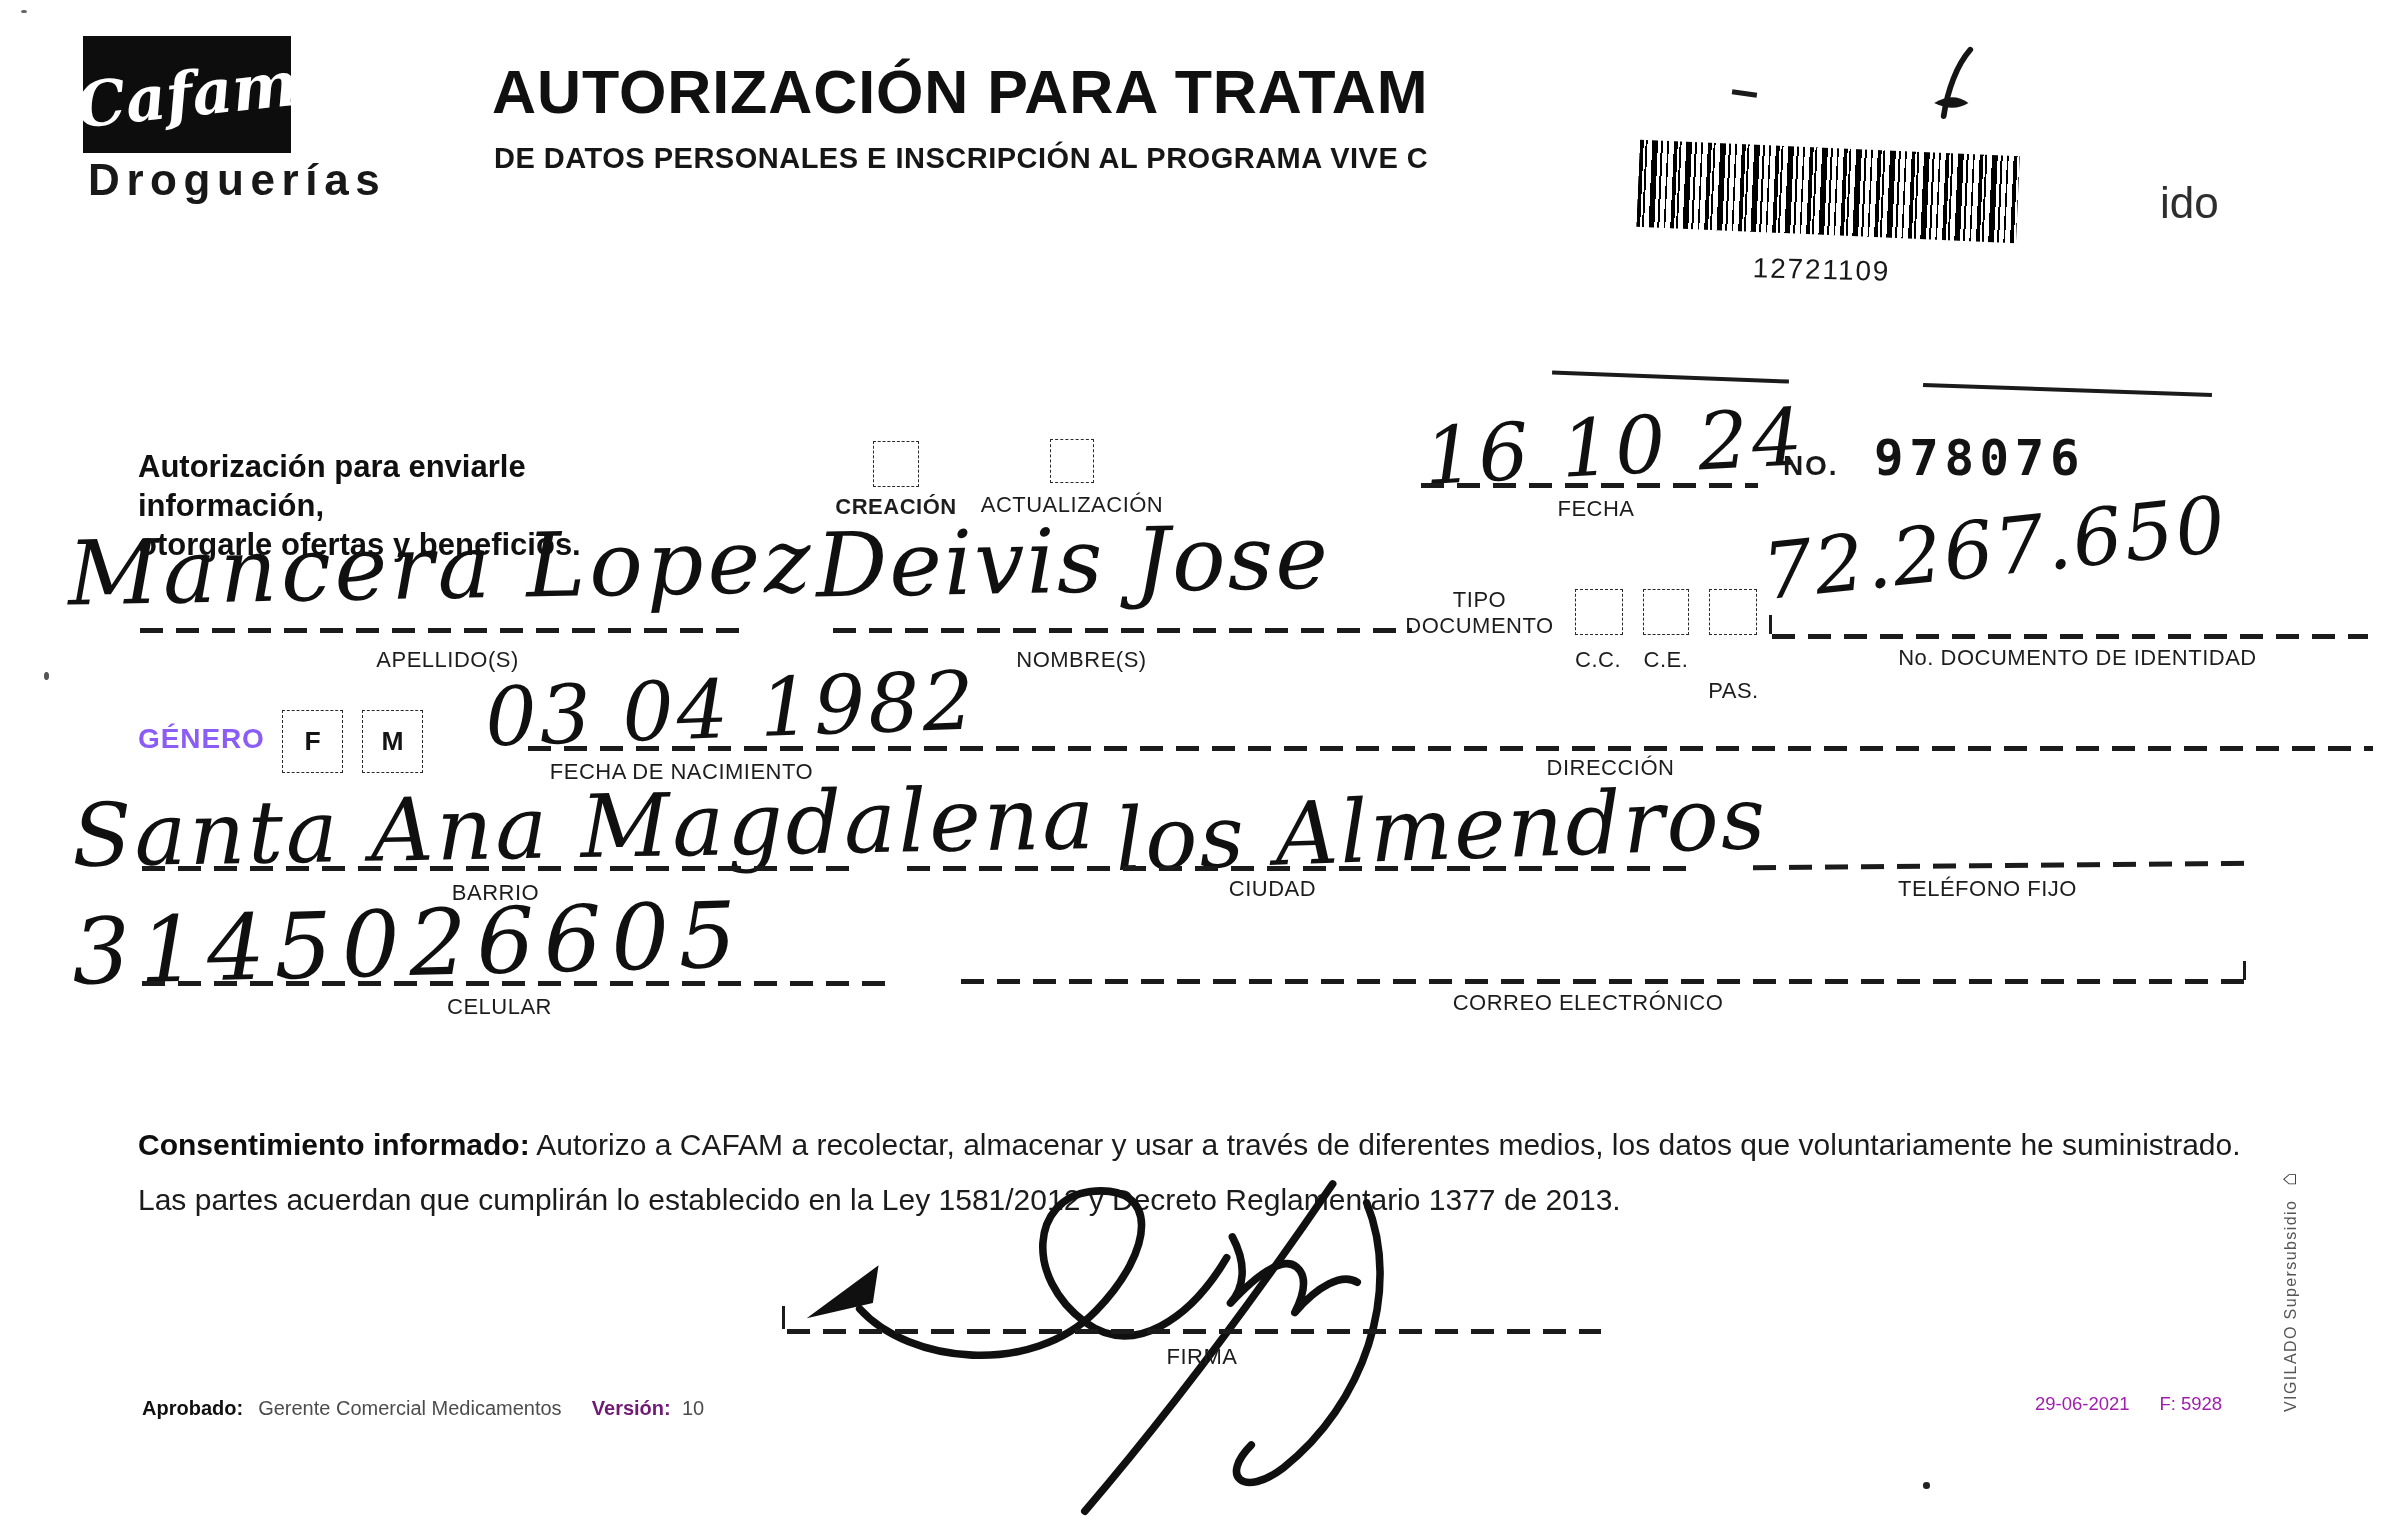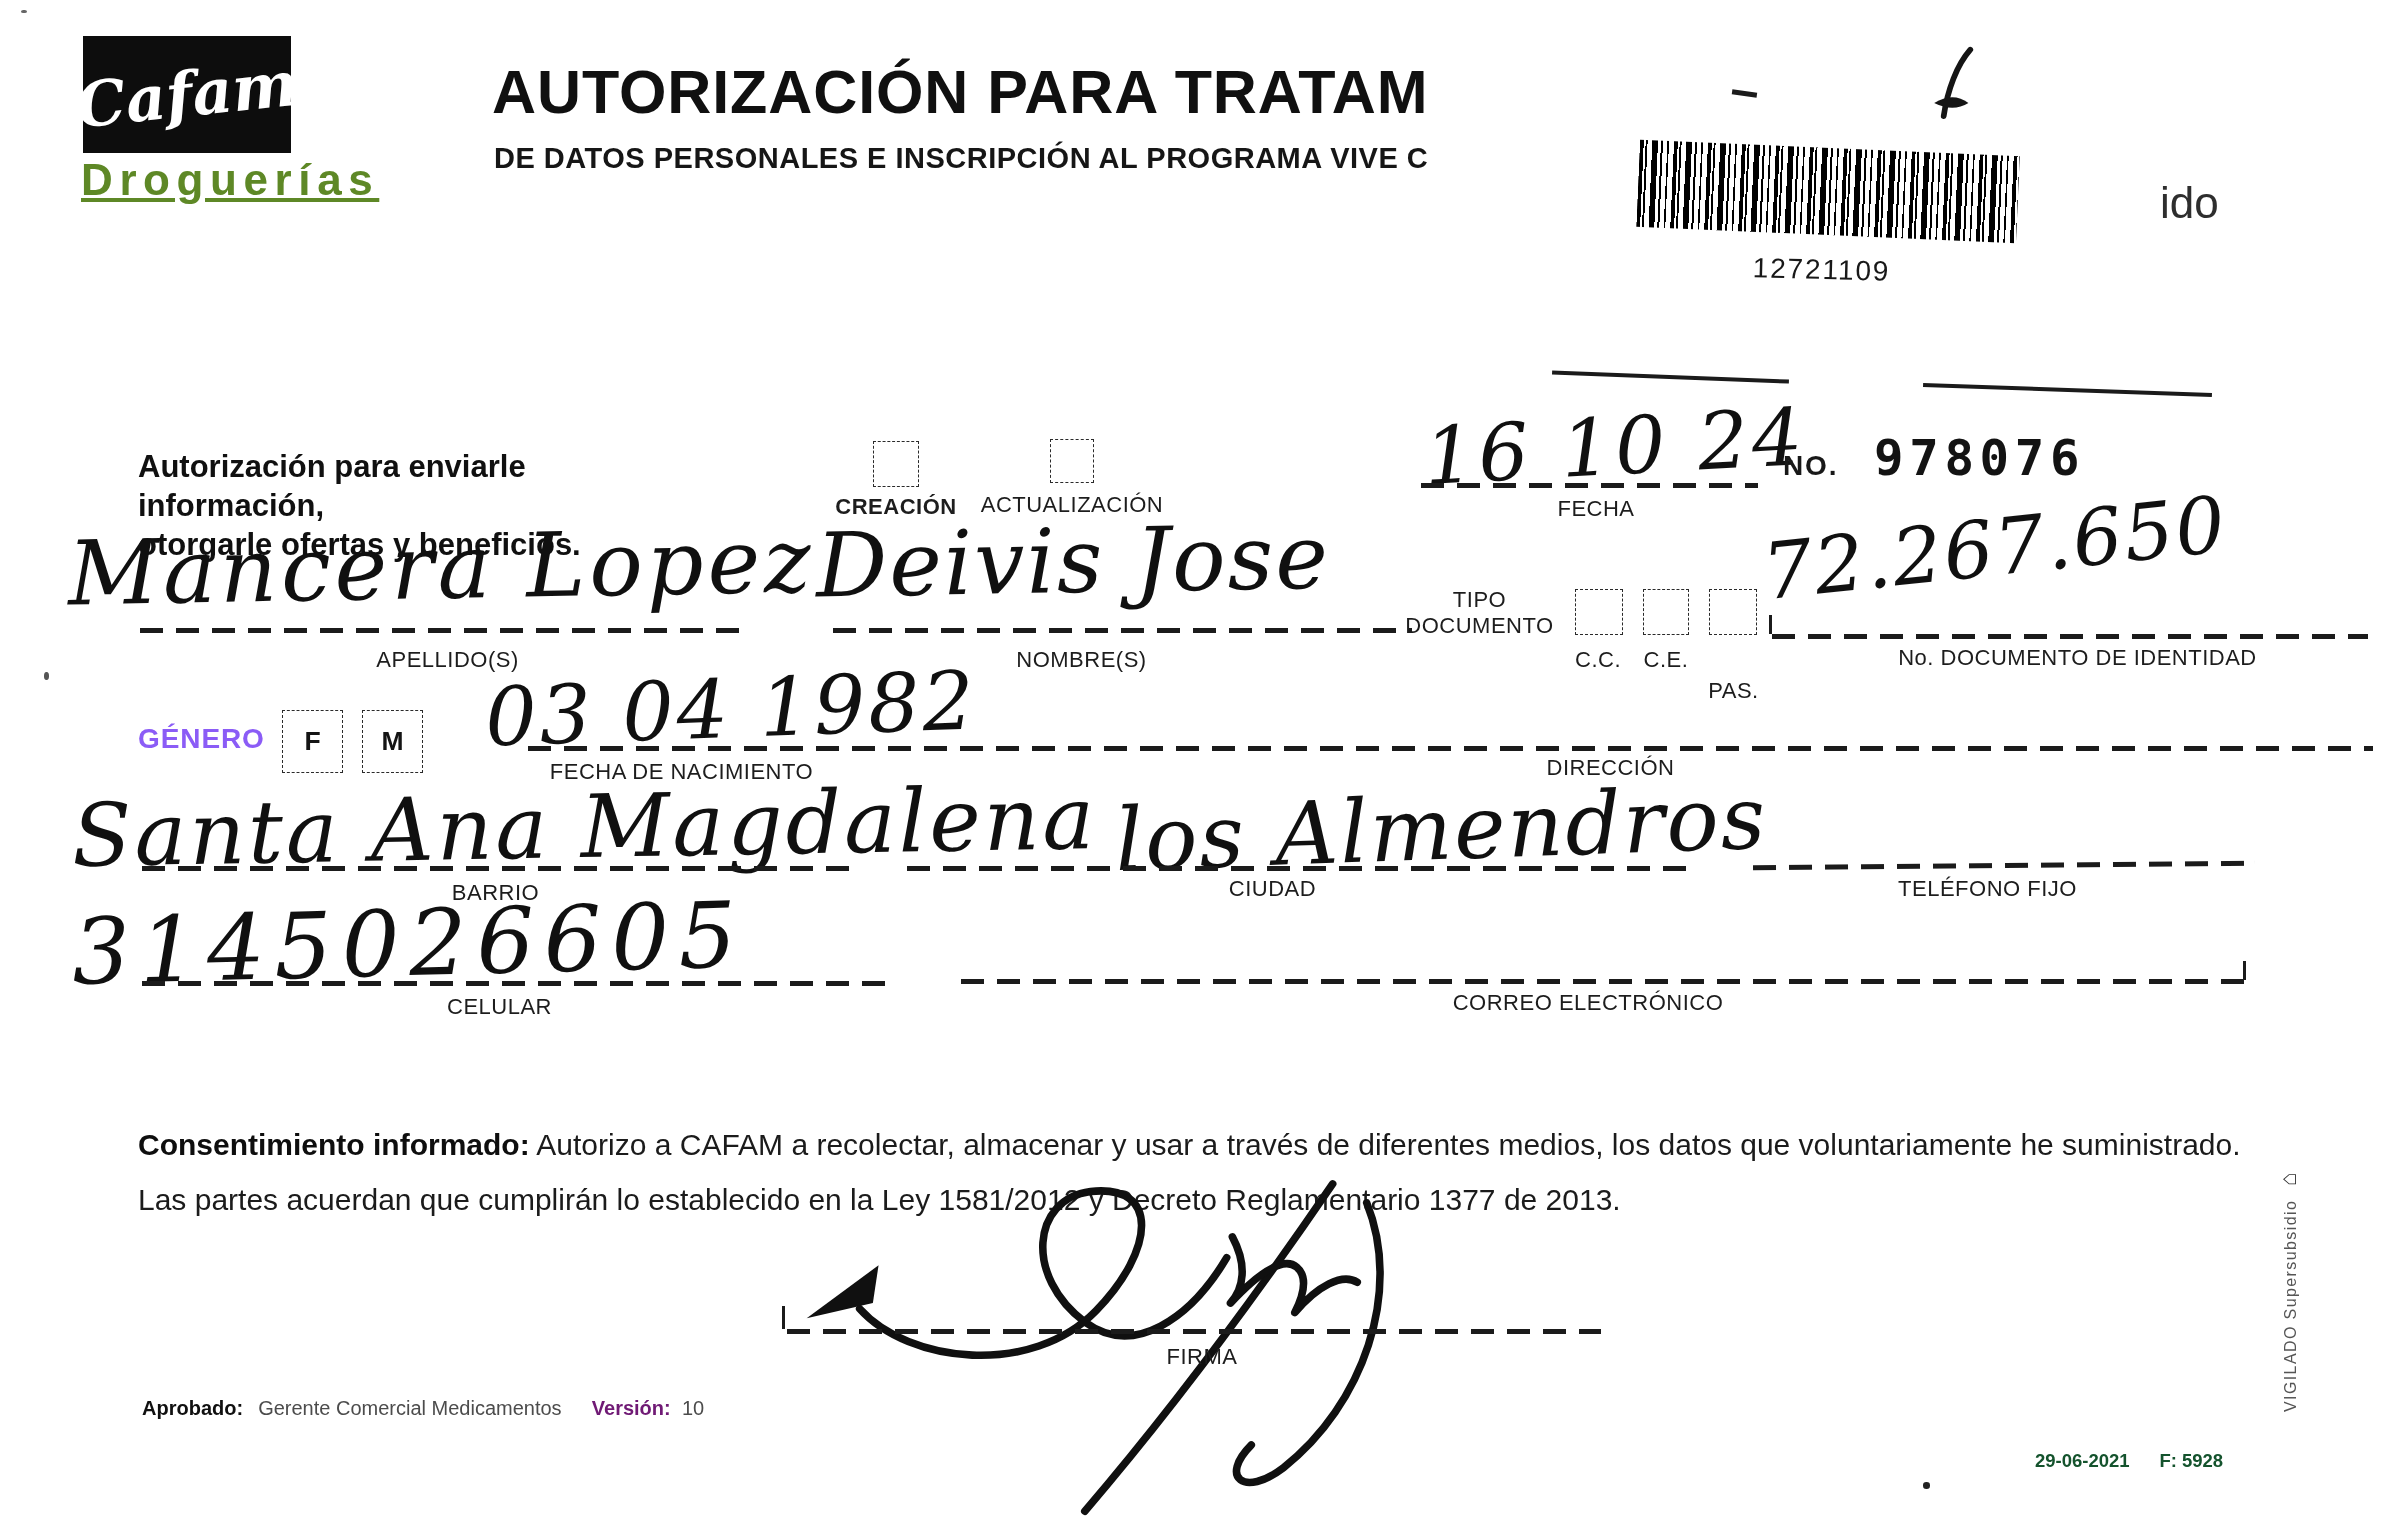--- a/index.html
+++ b/index.html
@@ -16,21 +16,21 @@
   svg{display:block;}
 </style>
 </head>
 <body>
 
 <div id="page">
 
   <div class="abs" style="left:83px;top:36px;width:208px;height:117px;background:#0d0d0d;display:flex;align-items:center;justify-content:center;">
     <span style="font-family:'DejaVu Serif',serif;font-style:italic;font-weight:bold;color:#ffffff;font-size:62px;transform:rotate(-6deg);">Cafam</span>
   </div>
-  <div class="abs" style="left:81px;top:155px;font-size:44px;font-weight:bold;letter-spacing:6.6px;color:#4d7c0f;opacity:.9;text-decoration:underline;">Droguerías</div>
+  <div class="abs" style="left:88px;top:155px;font-size:44px;font-weight:bold;letter-spacing:6.6px;color:#000000;opacity:.9;">Droguerías</div>
 
   <div class="abs" style="left:492px;top:57px;font-size:61px;font-weight:800;letter-spacing:0.9px;color:#101010;white-space:nowrap;">AUTORIZACIÓN PARA TRATAM</div>
   <div class="abs" style="left:494px;top:142px;font-size:29px;font-weight:700;letter-spacing:0.5px;color:#161616;white-space:nowrap;">DE DATOS PERSONALES E INSCRIPCIÓN AL PROGRAMA VIVE C</div>
 
   <div class="abs tick" style="left:1732px;top:91px;width:24.6px;height:4.7px;transform:rotate(8deg);"></div>
   <svg class="abs" style="left:1881px;top:44px;" width="95" height="76" viewBox="0 0 100 80">
     <path d="M66,76 C70,48 80,22 94,6" stroke="#151515" stroke-width="6" fill="none" stroke-linecap="round"></path>
     <path d="M56,62 q20,-12 36,0 q-16,10 -36,0 Z" fill="#151515"></path>
   </svg>
 
@@ -132,21 +132,21 @@
   <div class="abs tick" style="left:782px;top:1306px;width:2.8px;height:23px;"></div>
   <div class="abs dash" style="left:787px;top:1329px;width:814px;"></div>
   <div class="abs lbl" style="left:1117px;top:1344px;width:170px;">FIRMA</div>
 
   <div class="abs" style="left:142px;top:1397px;font-size:20px;white-space:nowrap;">
     <span class="bold" style="color:#101010;">Aprobado:</span>
     <span style="color:#4c4c4c;margin-left:9.5px;">Gerente Comercial Medicamentos</span>
     <span class="bold" style="color:#701a75;margin-left:24.6px;">Versión:</span>
     <span style="color:#4c4c4c;margin-left:5.7px;">10</span>
   </div>
-  <div class="abs" style="left:2035px;top:1450px;font-size:18.5px;color:#14532d;white-space:nowrap;font-weight:bold;">
+  <div class="abs" style="left:2035px;top:1393px;font-size:18.5px;color:#a21caf;white-space:nowrap;">
     <span>29-06-2021</span>
     <span style="margin-left:24.6px;">F: 5928</span>
   </div>
 
   <div class="abs" style="left:2275px;top:1412px;transform:rotate(-90deg);transform-origin:0 0;white-space:nowrap;font-size:16px;letter-spacing:1.4px;color:#555;">
     <span>VIGILADO Supersubsidio</span>
     <span style="font-size:23px;color:#333;font-weight:bold;margin-left:7.6px;">⌂</span>
   </div>
 
   <div class="abs" style="left:1923px;top:1482px;width:6.6px;height:6.6px;background:#222;border-radius:50%;"></div>

